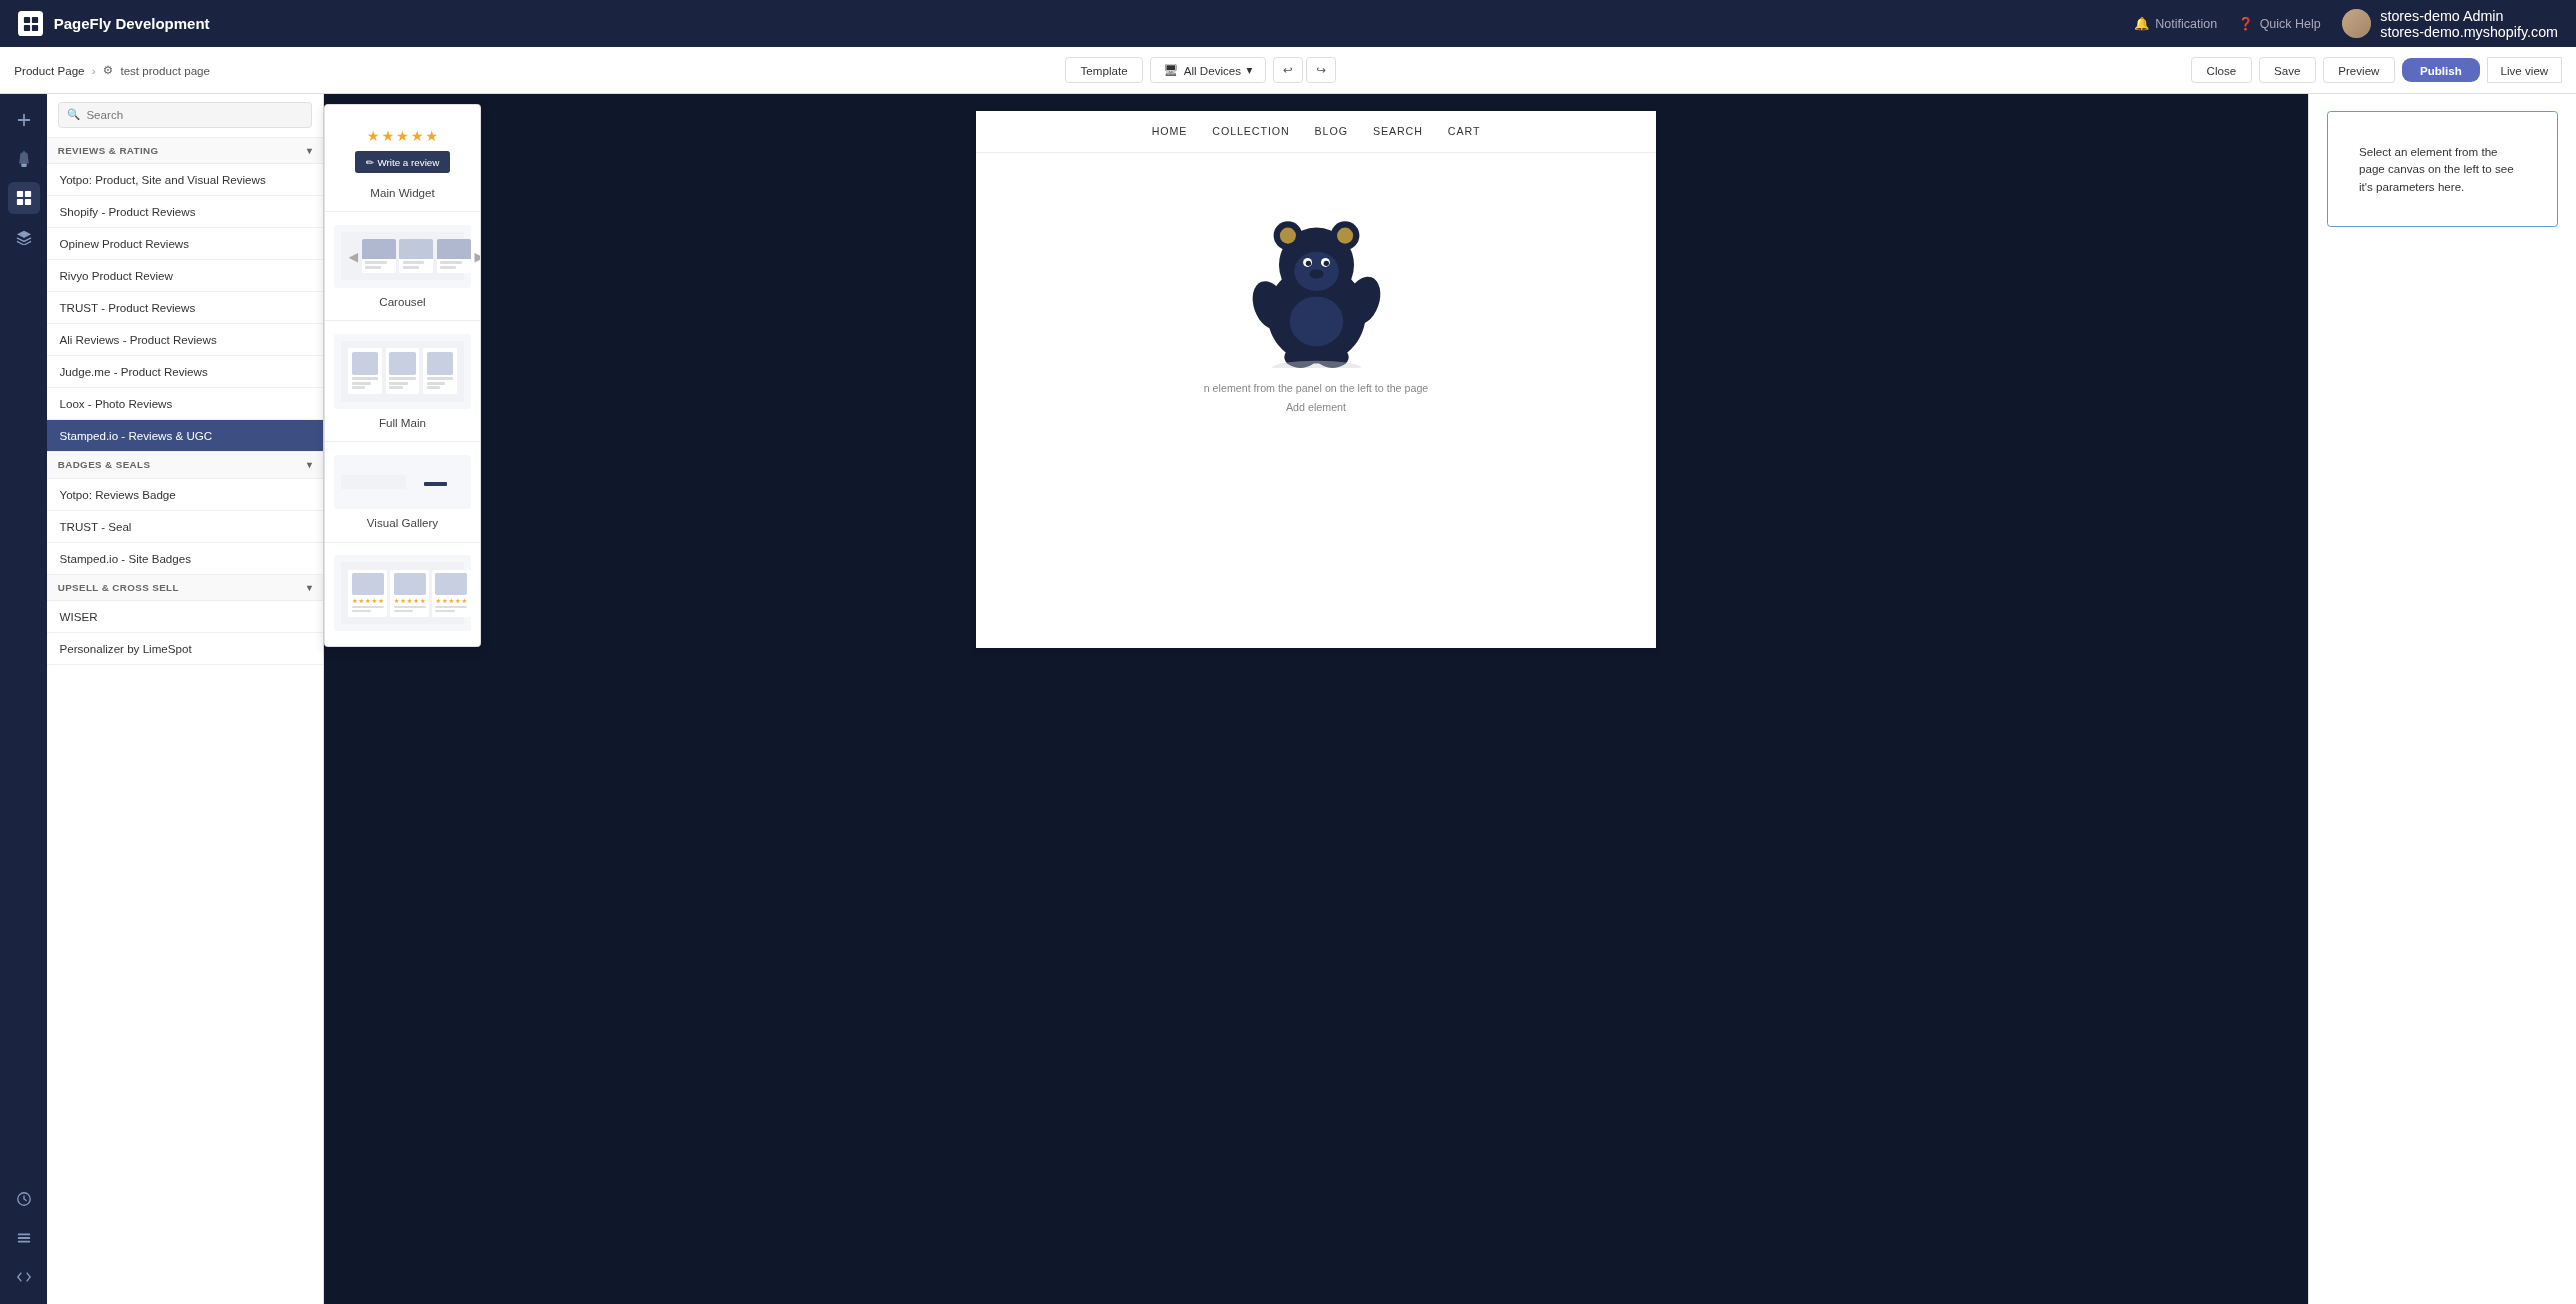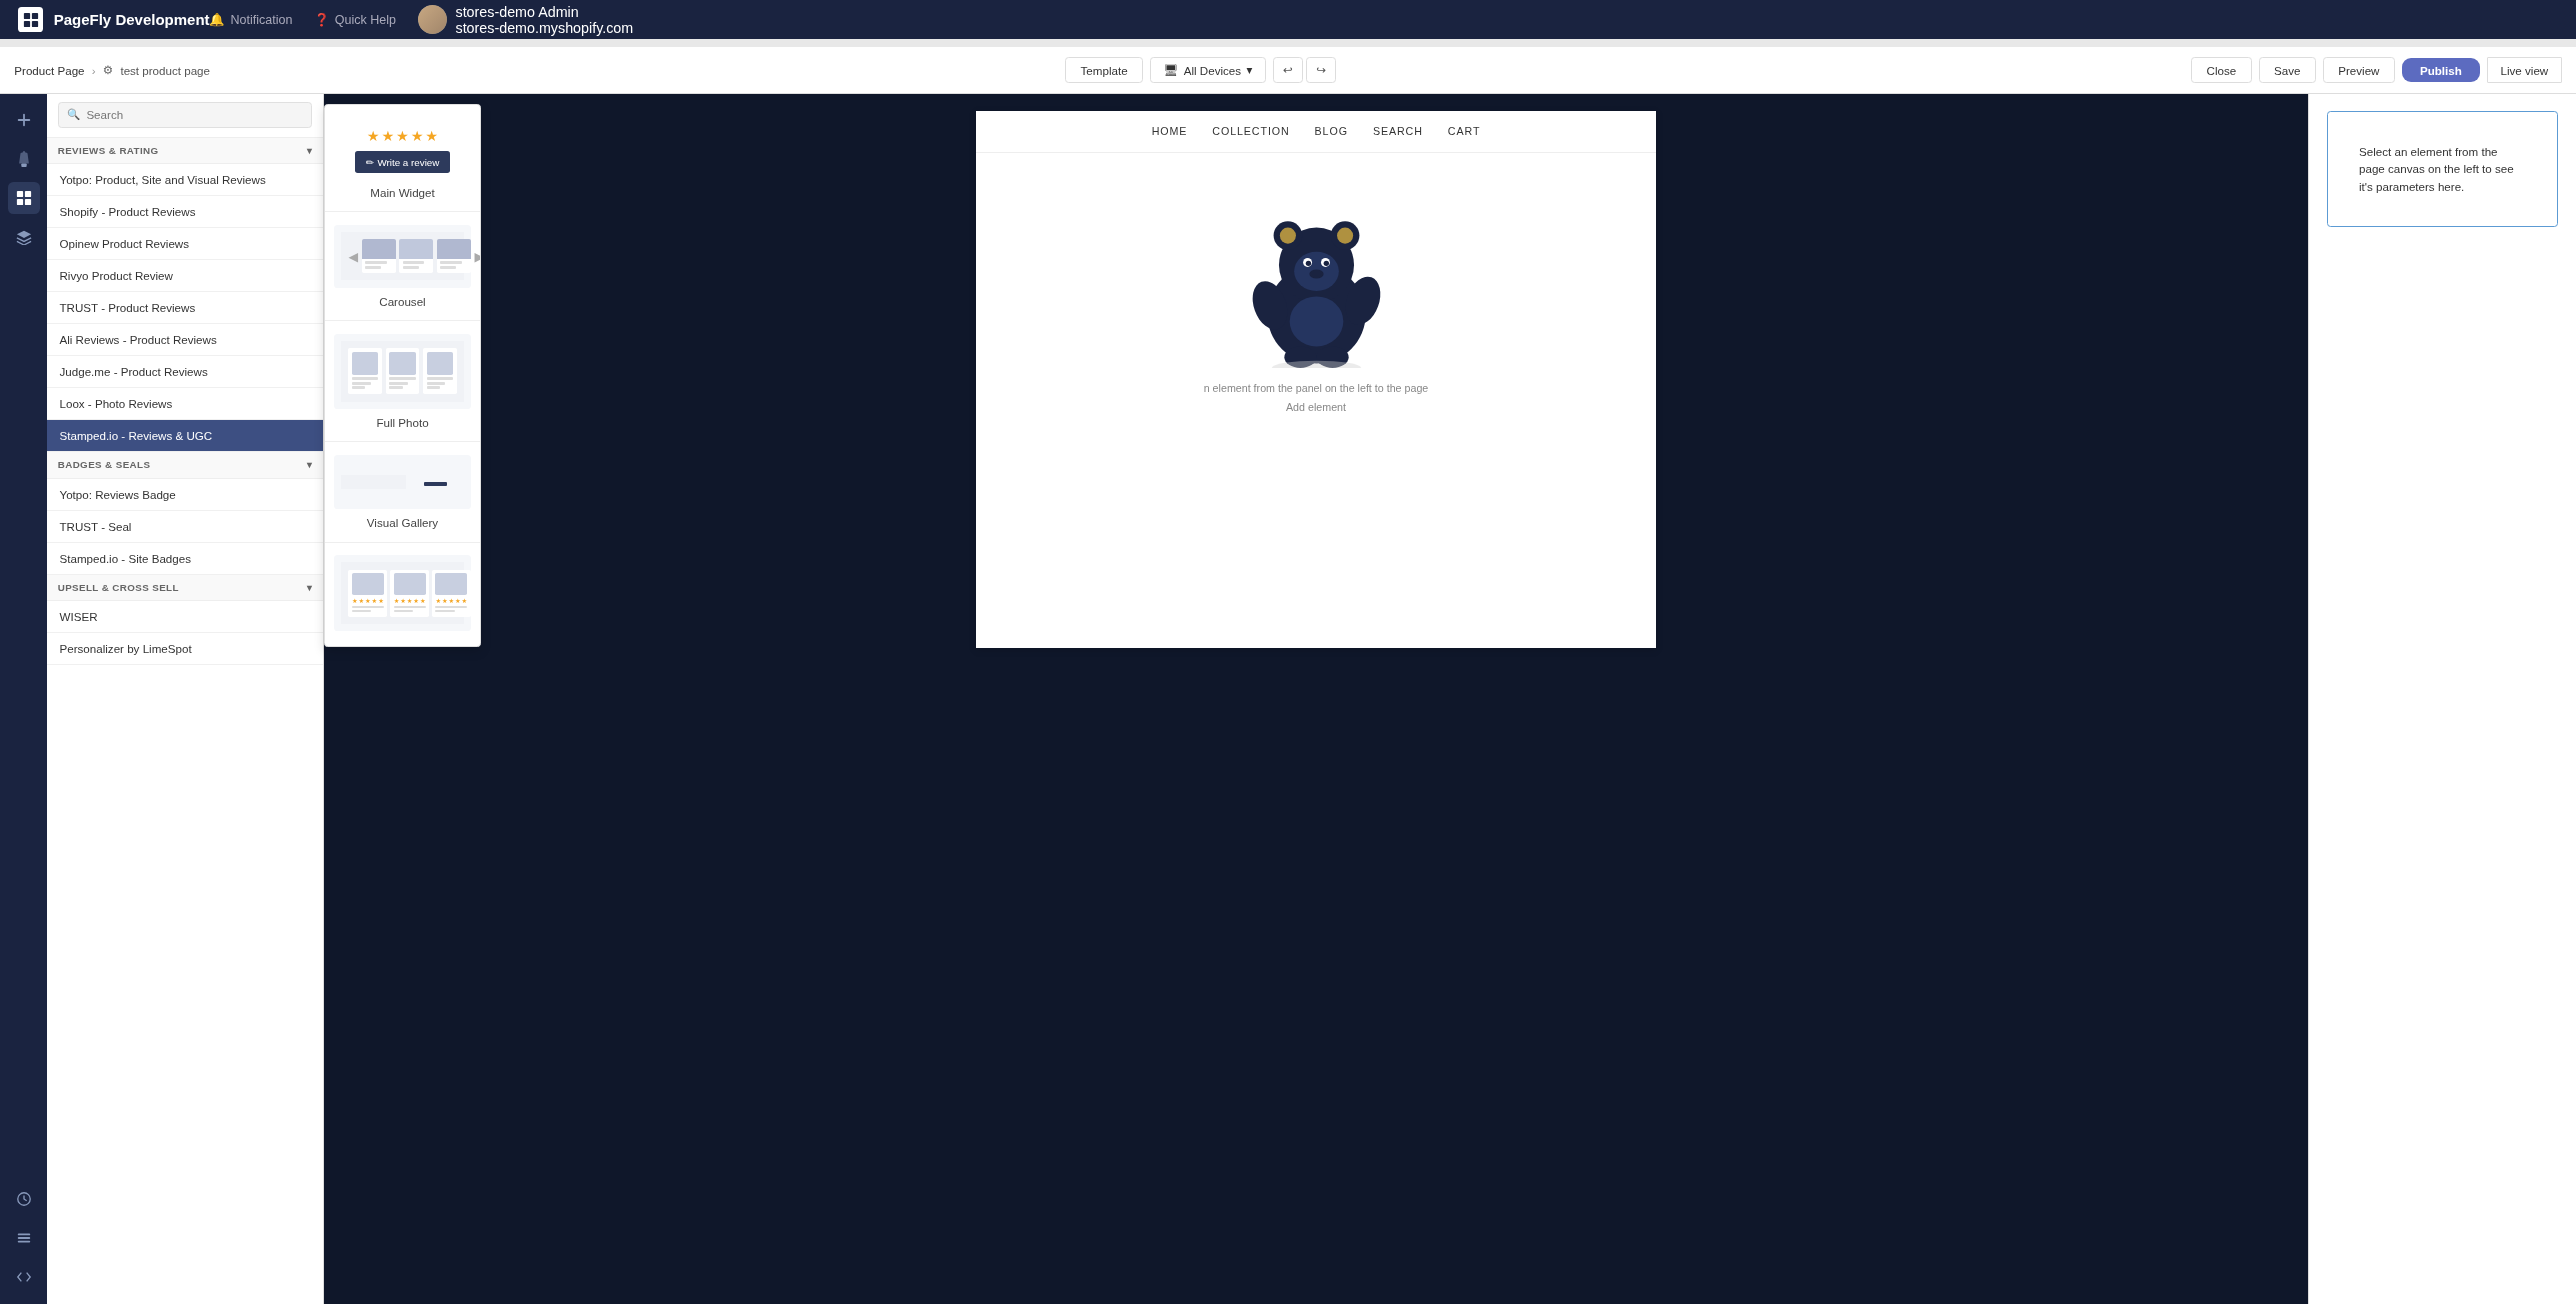--- a/index.html
+++ b/index.html
@@ -1,24 +1,25 @@
 <!DOCTYPE html>
 <html style="font-size:14.3px"><head>
   <meta charset="utf-8">
   <style>
     * { box-sizing: border-box; margin: 0; padding: 0; }
     body { font-family: -apple-system, BlinkMacSystemFont, 'Segoe UI', sans-serif; background: #e8e8e8; overflow: hidden; }
 
     
     .top-nav {
       background: #1a2340;
-      height: 39px;
+      height: 47px;
       display: flex;
       align-items: center;
       padding: 0 18px;
+      justify-content: space-between;
       position: fixed; top: 0; left: 0; right: 0; z-index: 100;
     }
     .top-nav-left { display: flex; align-items: center; gap: 10.7px; }
     .logo-icon { width: 25px; height: 25px; background: white; border-radius: 3.6px; display: flex; align-items: center; justify-content: center; }
     .logo-icon svg { width: 16px; height: 16px; }
     .top-nav-right { display: flex; align-items: center; gap: 21.5px; }
     .nav-item { color: #aab; font-size: 12.5px; display: flex; align-items: center; gap: 5.4px; cursor: pointer; }
     .admin-info { display: flex; align-items: center; gap: 9px; color: white; }
     .admin-avatar { width: 29px; height: 29px; border-radius: 50%; background: #888; overflow: hidden; }
     .admin-avatar-img { width: 100%; height: 100%; background: linear-gradient(135deg, #c8a882, #a0856a); border-radius: 50%; }
@@ -652,21 +653,21 @@
             <div class="fp-line shorter"></div>
           </div>
           <div class="fp-card">
             <div class="fp-img"></div>
             <div class="fp-line"></div>
             <div class="fp-line short"></div>
             <div class="fp-line shorter"></div>
           </div>
         </div>
       </div>
-      <div class="dropdown-item-label">Full Photo</div>
+      <div class="dropdown-item-label">Full Main</div>
     </div>
 
     <div class="dropdown-item">
       <div class="widget-preview">
         <div class="vg-preview" style="width:100%;align-items:flex-end;">
           <div style="flex:1;display:flex;flex-direction:column;align-items:center;">
             <div class="vg-img tall" style="width:100%;background:#b0b8d0;"></div>
           </div>
           <div style="flex:1;display:flex;flex-direction:column;align-items:center;">
             <div class="vg-img med" style="width:100%;background:#c0c8dc;"></div>

